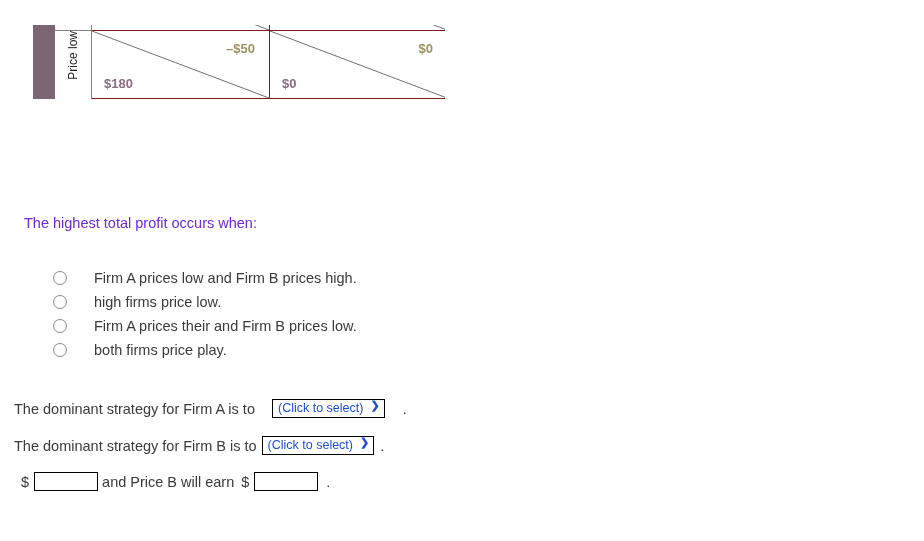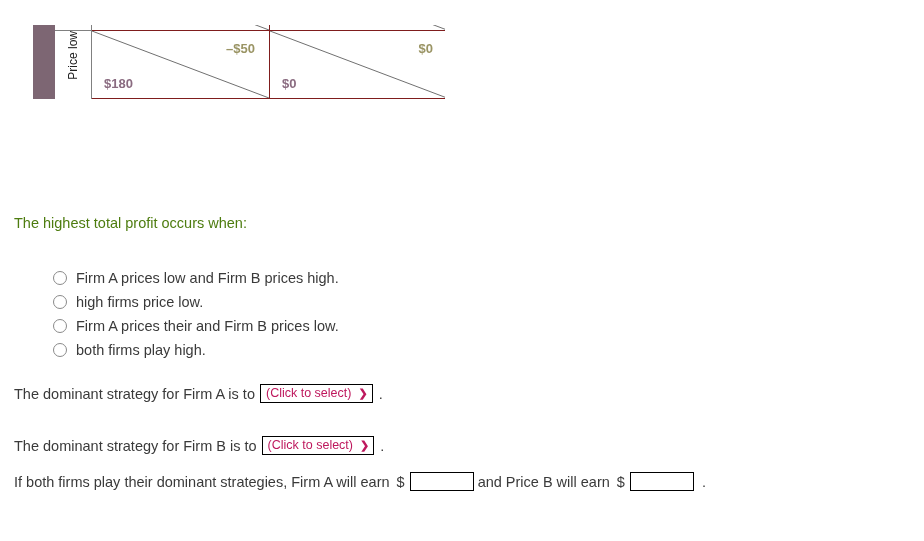--- a/index.html
+++ b/index.html
@@ -91,38 +91,39 @@
     white-space: nowrap;
   }
   .val.tr { right: 14px; top: 10px; }
   .val.bl { left: 12px; bottom: 7px; }
   .purple { color: #8a6b80; }
   .olive  { color: #9a9464; }
 
   
   #question {
     position: absolute;
-    left: 14px;
+    left: 24px;
     top: 215px;
     font-size: 14.5px;
-    color: #4d7c0f;
+    color: #6d28d9;
   }
 
   #options {
     position: absolute;
     left: 53px;
     top: 267px;
   }
   .opt {
     display: flex;
     align-items: center;
     height: 22px;
     margin-bottom: 2px;
     font-size: 14.5px;
     color: #3a3a3a;
+    gap: 18px;
   }
   .radio {
     width: 12px;
     height: 12px;
     border: 1px solid #8a8a8a;
     border-radius: 50%;
     background: #ffffff;
     margin-right: 9px;
     flex: 0 0 auto;
   }
@@ -130,34 +131,34 @@
   
   .dline {
     position: absolute;
     left: 14px;
     display: flex;
     align-items: center;
     font-size: 14.5px;
     color: #3a3a3a;
     white-space: nowrap;
   }
-  #dline-a { top: 384px; }
+  #dline-a { top: 399px; gap: 12px; }
   #dline-b { top: 436px; }
 
   .select-box {
     display: inline-flex;
-    align-items: center;
+    align-items: flex-start;
     justify-content: space-between;
     border: 1px solid #000000;
     background: #ffffff;
     height: 17px;
     padding: 0 4px 0 5px;
     margin: 0 4px 0 5px;
     font-size: 12.5px;
-    color: #be185d;
+    color: #1d4ed8;
     line-height: 17px;
   }
   .select-box .chev {
     margin-left: 7px;
     font-size: 11px;
     font-weight: bold;
     line-height: 1;
   }
   .period { margin-left: 2px; }
 
@@ -244,21 +245,21 @@
   <label class="opt">
     <span class="radio"></span>
     <span>high firms price low.</span>
   </label>
   <label class="opt">
     <span class="radio"></span>
     <span>Firm A prices their and Firm B prices low.</span>
   </label>
   <label class="opt">
     <span class="radio"></span>
-    <span>both firms play high.</span>
+    <span>both firms price play.</span>
   </label>
 </div>
 
 <div class="dline" id="dline-a">
   <span>The dominant strategy for Firm A is to</span>
   <span class="select-box">
     <span>(Click to select)</span>
     <span class="chev">❯</span>
   </span>
   <span class="period">.</span>
@@ -267,20 +268,19 @@
 <div class="dline" id="dline-b">
   <span>The dominant strategy for Firm B is to</span>
   <span class="select-box">
     <span>(Click to select)</span>
     <span class="chev">❯</span>
   </span>
   <span class="period">.</span>
 </div>
 
 <div id="final-line">
-  <span>If both firms play their dominant strategies, Firm A will earn</span>
   <span class="dollar">$</span>
   <input class="txtbox" type="text" value="" style="">
   <span>and Price B will earn</span>
   <span class="dollar">$</span>
   <input class="txtbox" type="text" value="" style="">
   <span class="tail">.</span>
 </div>
 
 </body></html>

